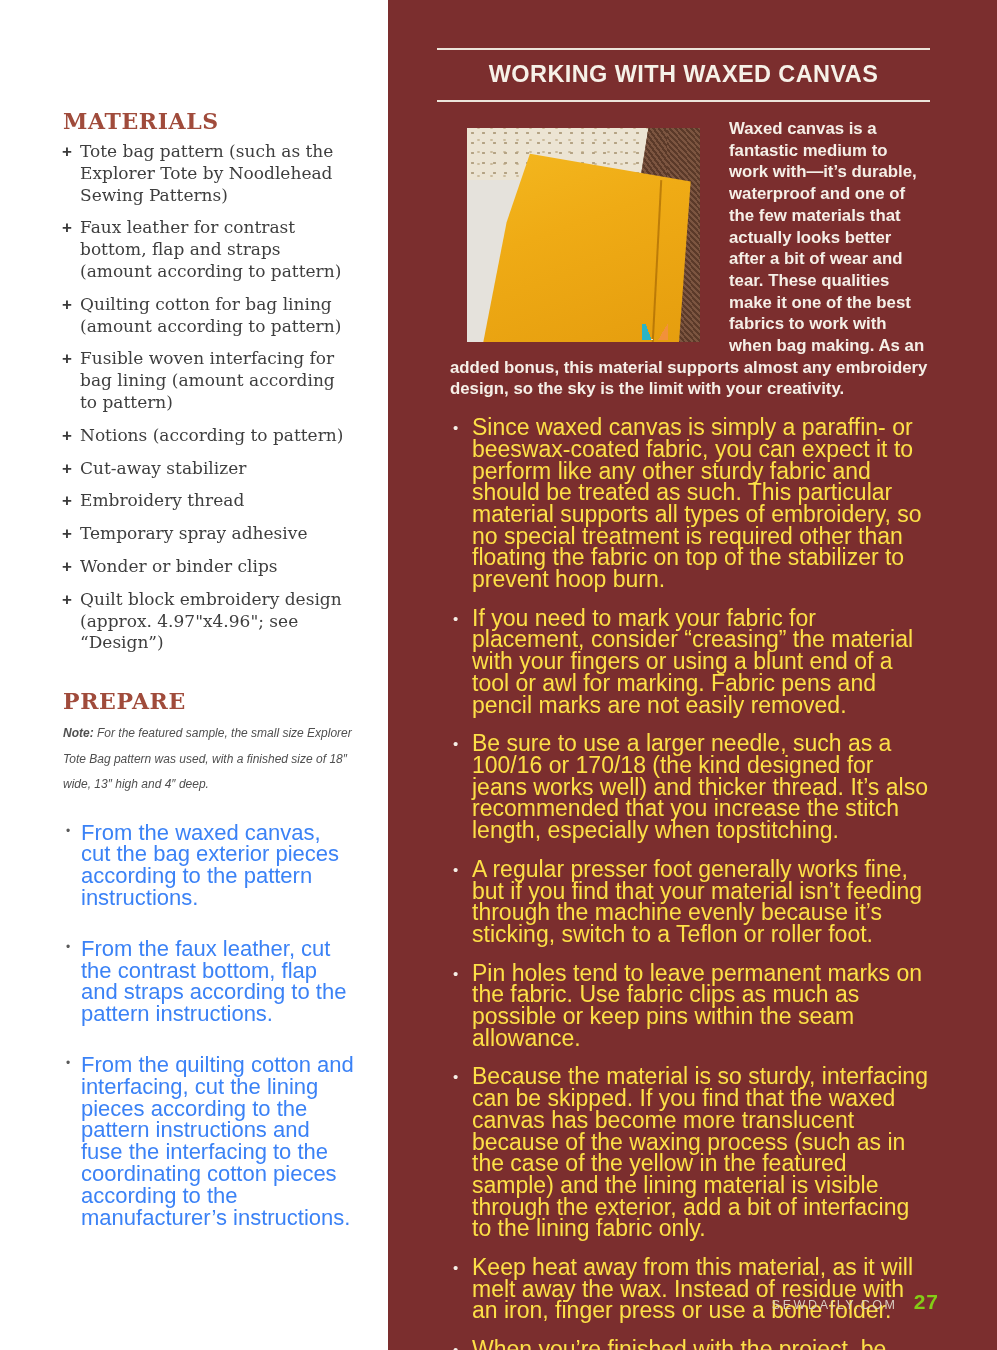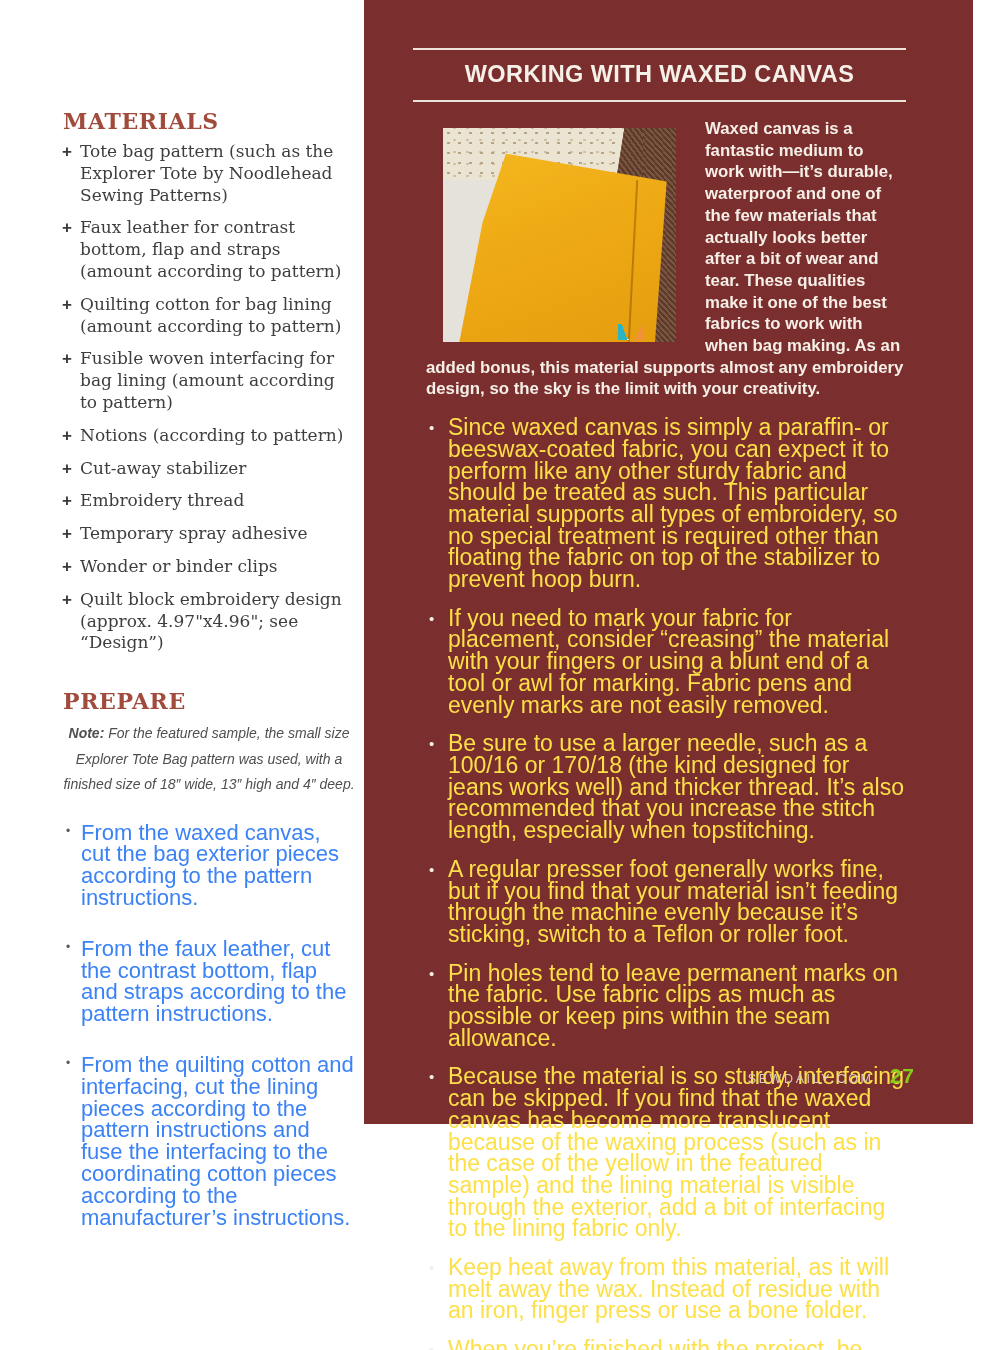--- a/index.html
+++ b/index.html
@@ -15,33 +15,33 @@
   ul.materials li{
     font-family:"DejaVu Serif",serif;color:#3e3e3e;
     font-size:17px;line-height:21.8px;
     padding-left:17px;position:relative;margin-bottom:11px;
   }
   ul.materials li::before{
     content:"+";position:absolute;left:-1px;top:0;
     font-family:"Liberation Sans",sans-serif;font-weight:bold;color:#3a3a3a;
   }
   .prepare{margin-top:34px;}
-  .note{font-style:italic;color:#4f4f4f;font-size:14px;line-height:25.5px;margin:2px 0 0 0;text-align:center;}
+  .note{font-style:italic;color:#4f4f4f;font-size:12px;line-height:25.5px;margin:2px 0 0 0;}
   .note b{font-weight:bold;}
   ul.steps{list-style:none;margin:24px 0 0 0;padding:0;}
   ul.steps li{
     color:#3b82f6;font-size:22px;line-height:21.8px;
     padding-left:18px;position:relative;margin-bottom:29px;
   }
   ul.steps li::before{
     content:"\2022";position:absolute;left:3px;top:-1px;font-size:12px;color:#5a5a5a;
   }
 
   
-  .panel{position:absolute;left:364px;top:0;width:609px;height:1124px;background:#7b2e2e;}
+  .panel{position:absolute;left:388px;top:0;width:609px;height:1350px;background:#7b2e2e;}
   .panel-header{margin:48px 67px 0 49px;}
   .rule{height:2px;background:#ece4da;}
   .panel-title{
     text-align:center;color:#f6f1e8;font-weight:bold;font-size:23.5px;
     letter-spacing:0.4px;padding:11px 0 12px 0;margin:0;
   }
   .panel-content{position:absolute;left:62px;top:112px;width:481px;}
   .intro{color:#f5efe7;font-weight:bold;font-size:16.8px;line-height:21.7px;margin:6px 0 0 0;}
 
   
@@ -147,21 +147,21 @@
         <span class="brown"></span>
         <span class="bag"></span>
         <span class="bag-fold"></span>
         <span class="bag-seam"></span>
         <span class="embroidery"></span>
       </span><span>Waxed canvas is a fantastic medium to work with—it’s durable, waterproof and one of the few materials that actually looks better after a bit of wear and tear. These qualities make it one of the best fabrics to work with when bag making. As an added bonus, this material supports almost any embroidery design, so the sky is the limit with your creativity.</span>
     </p>
 
     <ul class="tips">
       <li>Since waxed canvas is simply a paraffin- or beeswax-coated fabric, you can expect it to perform like any other sturdy fabric and should be treated as such. This particular material supports all types of embroidery, so no special treatment is required other than floating the fabric on top of the stabilizer to prevent hoop burn.</li>
-      <li>If you need to mark your fabric for placement, consider “creasing” the material with your fingers or using a blunt end of a tool or awl for marking. Fabric pens and evenly marks are not easily removed.</li>
+      <li>If you need to mark your fabric for placement, consider “creasing” the material with your fingers or using a blunt end of a tool or awl for marking. Fabric pens and pencil marks are not easily removed.</li>
       <li>Be sure to use a larger needle, such as a 100/16 or 170/18 (the kind designed for jeans works well) and thicker thread. It’s also recommended that you increase the stitch length, especially when topstitching.</li>
       <li>A regular presser foot generally works fine, but if you find that your material isn’t feeding through the machine evenly because it’s sticking, switch to a Teflon or roller foot.</li>
       <li>Pin holes tend to leave permanent marks on the fabric. Use fabric clips as much as possible or keep pins within the seam allowance.</li>
       <li>Because the material is so sturdy, interfacing can be skipped. If you find that the waxed canvas has become more translucent because of the waxing process (such as in the case of the yellow in the featured sample) and the lining material is visible through the exterior, add a bit of interfacing to the lining fabric only.</li>
       <li>Keep heat away from this material, as it will melt away the wax. Instead of residue with an iron, finger press or use a bone folder.</li>
       <li>When you’re finished with the project, be sure to thoroughly clean your machine. Working with this material can leave a residue, and cleaning the machine will prevent wax build up.</li>
     </ul>
   </div>
 
   <div class="footer">

